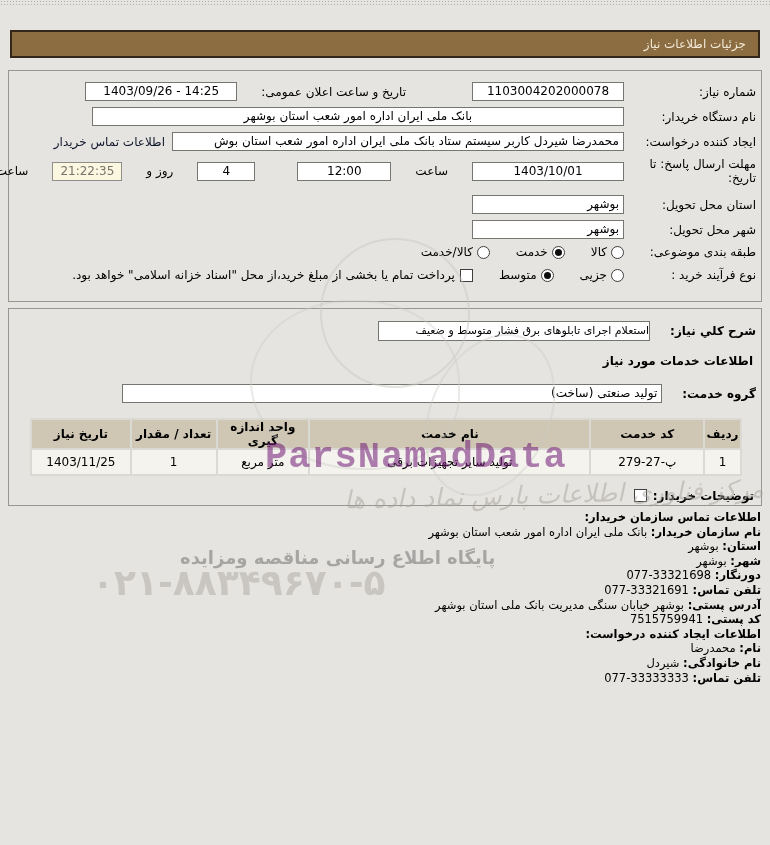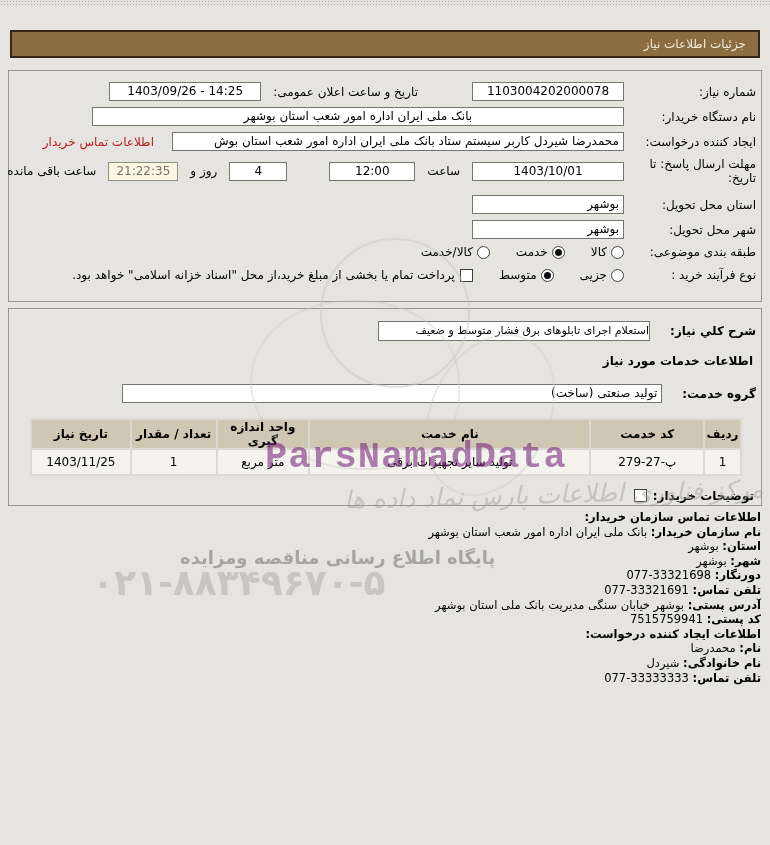--- a/index.html
+++ b/index.html
@@ -25,21 +25,21 @@
   .row { display:flex; align-items:center; margin-bottom:6px; }
   .lbl { flex:none; width:132px; padding-left:12px; }
   .b { font-weight:bold; }
   .tbox {
     background:#fff; border:1px solid #767670; height:19px; line-height:17px;
     padding:0 4px; overflow:hidden; white-space:nowrap; flex:none;
   }
   .ltrc { direction:ltr; text-align:center; }
   .rtlv { text-align:right;padding-left:24px; }
   .ctr  { text-align:center; }
-  .link { color:#b91c1c; margin-right:18px; cursor:pointer; }
+  .link { color:#0f172a; margin-right:7px; cursor:pointer; }
   .cd {
     background:#fbf7e0; border:1px solid #8f8e88; color:#75746a;
     height:19px; line-height:17px; padding:0 6px; direction:ltr; text-align:center; flex:none;
   }
   .radio {
     flex:none; width:13px; height:13px; border:1px solid #3f3f3f; border-radius:50%;
     background:#fff; margin-left:4px; position:relative; cursor:pointer;
   }
   .radio.on::after {
     content:""; position:absolute; top:2px; right:2px; width:7px; height:7px;
@@ -67,21 +67,21 @@
   .infos { position:absolute; top:510px; right:9px; left:8px; line-height:14.6px; font-size:11.5px; }
   .wm { position:absolute; pointer-events:none; z-index:6; }
   .wm-brand { top:436px; left:265px; font-size:37px; font-weight:bold; color:#701a75; opacity:.55; direction:ltr; letter-spacing:1px;font-family:Liberation Mono, monospace; }
   .wm-script { top:480px; right:6px; font-size:25px; font-style:italic; color:#a8a49c; opacity:.5; letter-spacing:3px; transform:rotate(-1.5deg); }
   .wm-portal { top:547px; left:180px; font-size:18px; font-weight:bold; color:#737373; opacity:.55; }
   .wm-phone { top:562px; left:92px; font-size:36px; font-weight:bold; color:#aeaaa2; opacity:.5; direction:ltr; letter-spacing:2px; }
   .wm-c1 { top:238px; left:320px; width:150px; height:150px; border:2px solid #c9c8c3; border-radius:50%; opacity:.5; }
   .wm-c2 { top:300px; left:250px; width:210px; height:170px; border:2px solid #cccbc6; border-radius:50% 50% 45% 55%; opacity:.4; }
   .wm-c3 { top:330px; left:430px; width:120px; height:170px; border:2px solid #cccbc6; border-radius:50%; opacity:.4; transform:rotate(25deg); }
   .spacer40 { width:42px; flex:none; }
-  .inline-lbl { flex:none; padding:0 12px; }
+  .inline-lbl { flex:none; padding:0 24px; }
 </style>
 </head>
 <body>
 
 <div class="dots"></div>
 
 <div class="titlebar">جزئیات اطلاعات نیاز</div>
 
 <div class="panel panel1">
   <div class="row">
@@ -100,21 +100,21 @@
   <div class="row">
     <div class="lbl">ایجاد کننده درخواست:</div>
     <div class="tbox rtlv" style="width:452px">محمدرضا شیردل کاربر سیستم ستاد بانک ملی ایران اداره امور شعب استان بوش</div>
     <span class="link">اطلاعات تماس خریدار</span>
   </div>
 
   <div class="row" style="margin-bottom:10px">
     <div class="lbl" style="line-height:14px">مهلت ارسال پاسخ: تا تاریخ:</div>
     <div class="tbox ltrc" style="width:152px">1403/10/01</div>
     <div class="inline-lbl">ساعت</div>
-    <div class="tbox ltrc" style="width:86px">12:00</div>
+    <div class="tbox ltrc" style="width:94px">12:00</div>
     <div class="spacer40"></div>
     <div class="tbox ltrc" style="width:58px">4</div>
     <div class="inline-lbl">روز و</div>
     <div class="cd" style="width:70px">21:22:35</div>
     <div class="inline-lbl">ساعت باقی مانده</div>
   </div>
 
   <div class="row">
     <div class="lbl">استان محل تحویل:</div>
     <div class="tbox rtlv" style="width:152px">بوشهر</div>

